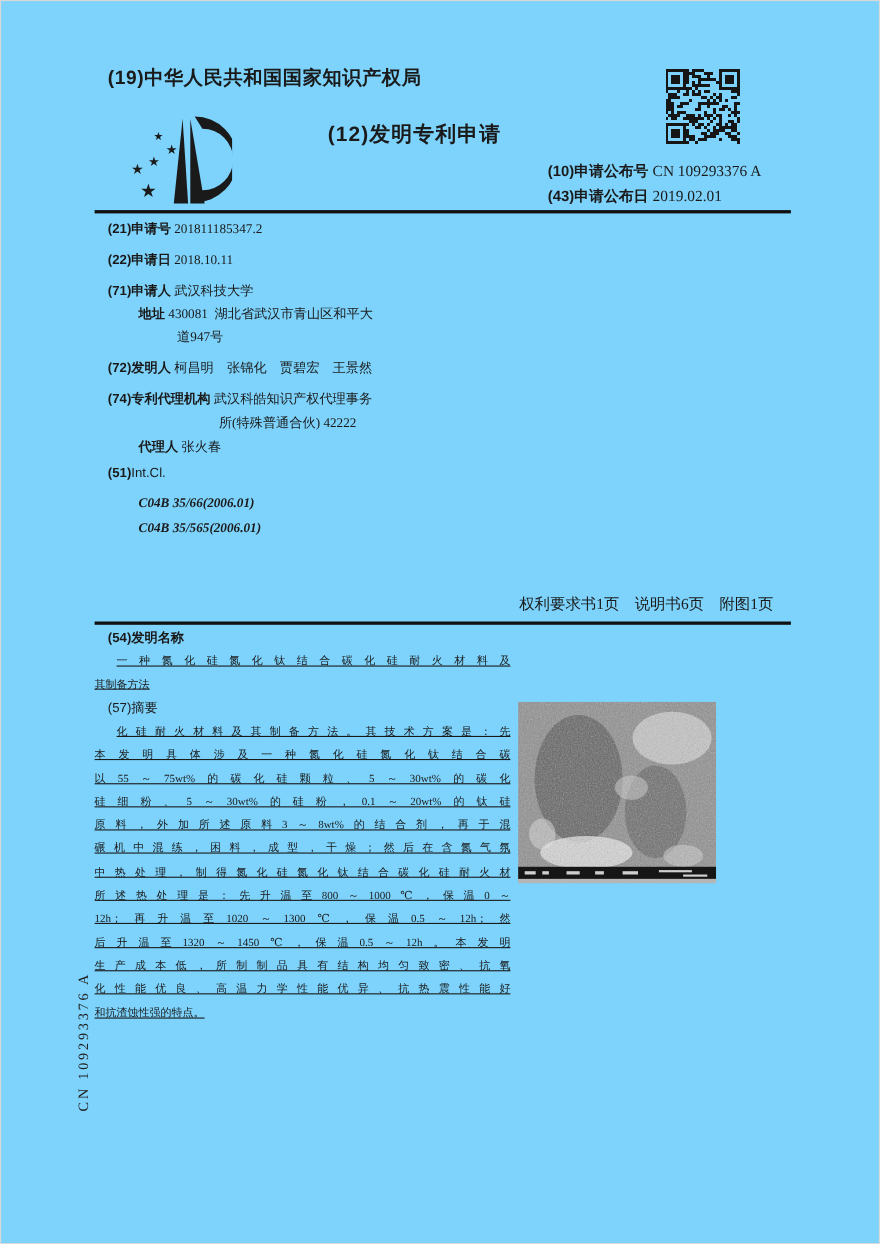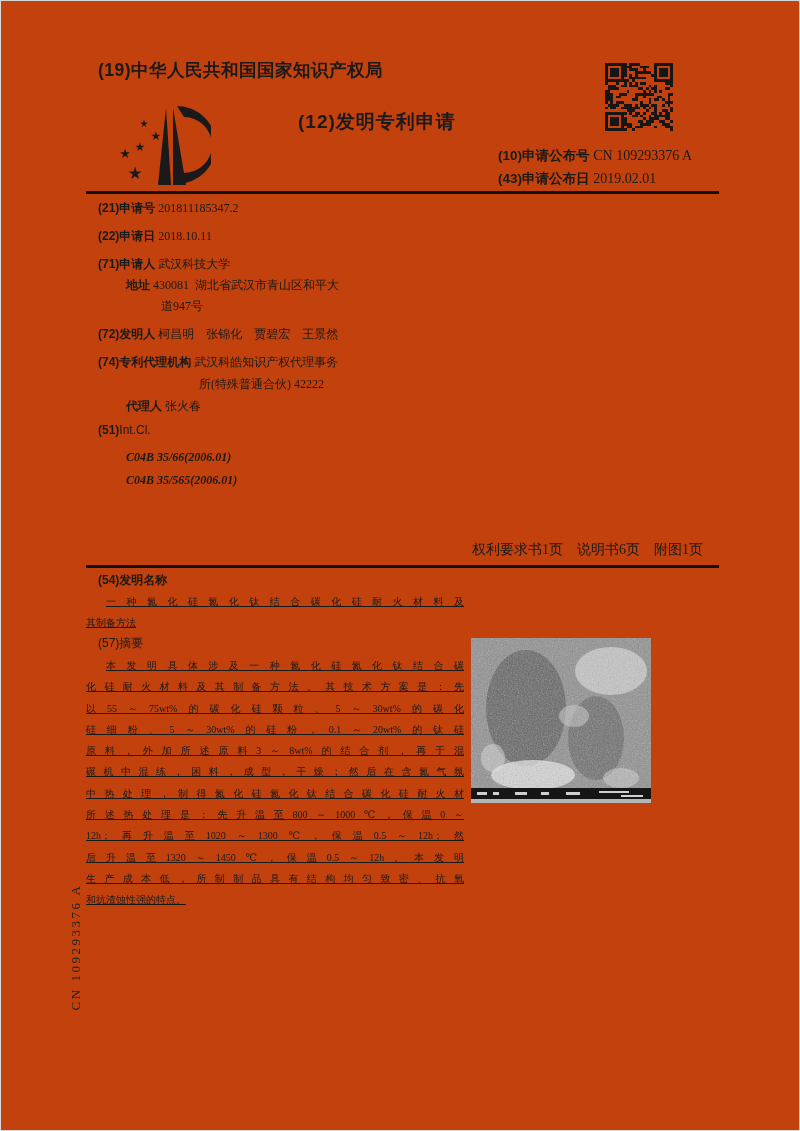--- a/index.html
+++ b/index.html
@@ -1,18 +1,18 @@
 <!DOCTYPE html>
 <html><head>
 <meta charset="utf-8">
 <style>
   html,body{margin:0;padding:0;background:#9a9a9a;}
   .page{
     position:relative;width:800px;height:1131px;margin:0 auto;
-    background:#c2410c;border:1px solid #d8d8d8;box-sizing:border-box;
+    background:#7dd3fc;border:1px solid #d8d8d8;box-sizing:border-box;
     font-family:"Liberation Serif","DejaVu Serif",serif;color:#1a1a1a;
     overflow:hidden;
   }
   .sans{font-family:"Liberation Sans","DejaVu Sans",sans-serif;}
   .abs{position:absolute;}
   .nowrap{white-space:nowrap;}
   .pre{white-space:pre;}
 
   .office-title{left:97px;top:57px;font-size:17.5px;font-weight:700;letter-spacing:.5px;}
   .doc-type{left:297px;top:108px;font-size:19px;font-weight:700;letter-spacing:1px;}
@@ -441,31 +441,32 @@
   <div class="abs rule" style="top:564px;"></div>
 
   <div class="row sans" style="left:97px;top:571px;font-weight:700;">(54)发明名称</div>
   <div class="col" style="top:590px;">
       <div class="jl">一种氮化硅氮化钛结合碳化硅耐火材料及</div>
       <div class="jl">其制备方法</div>
     </div>
 
   <div class="row sans" style="left:97px;top:634px;font-weight:400;">(57)摘要</div>
   <div class="col" style="top:654px;">
+      <div class="jl">化硅耐火材料及其制备方法。其技术方案是：先</div>
       <div class="jl">本发明具体涉及一种氮化硅氮化钛结合碳</div>
-      <div class="jl">化硅耐火材料及其制备方法。其技术方案是：先</div>
       <div class="jl">以55～75wt%的碳化硅颗粒、5～30wt%的碳化</div>
       <div class="jl">硅细粉、5～30wt%的硅粉，0.1～20wt%的钛硅</div>
       <div class="jl">原料，外加所述原料3～8wt%的结合剂，再于混</div>
       <div class="jl">碾机中混练，困料，成型，干燥；然后在含氮气氛</div>
       <div class="jl">中热处理，制得氮化硅氮化钛结合碳化硅耐火材</div>
       <div class="jl">所述热处理是：先升温至800～1000℃，保温0～</div>
       <div class="jl">12h；再升温至1020～1300℃，保温0.5～12h；然</div>
       <div class="jl">后升温至1320～1450℃，保温0.5～12h。本发明</div>
       <div class="jl">生产成本低，所制制品具有结构均匀致密、抗氧</div>
+      <div class="jl">化性能优良、高温力学性能优异、抗热震性能好</div>
       <div class="jl">和抗渣蚀性强的特点。</div>
     </div>
 
   <div class="abs" style="left:470px;top:637px;">
     <svg viewBox="0 0 180 165" width="180" height="165" aria-hidden="true">
       <defs>
         <filter id="grain" x="0" y="0" width="100%" height="100%">
           <feTurbulence type="fractalNoise" baseFrequency="0.8" numOctaves="3" seed="7"></feTurbulence>
           <feColorMatrix type="saturate" values="0"></feColorMatrix>
         </filter>

